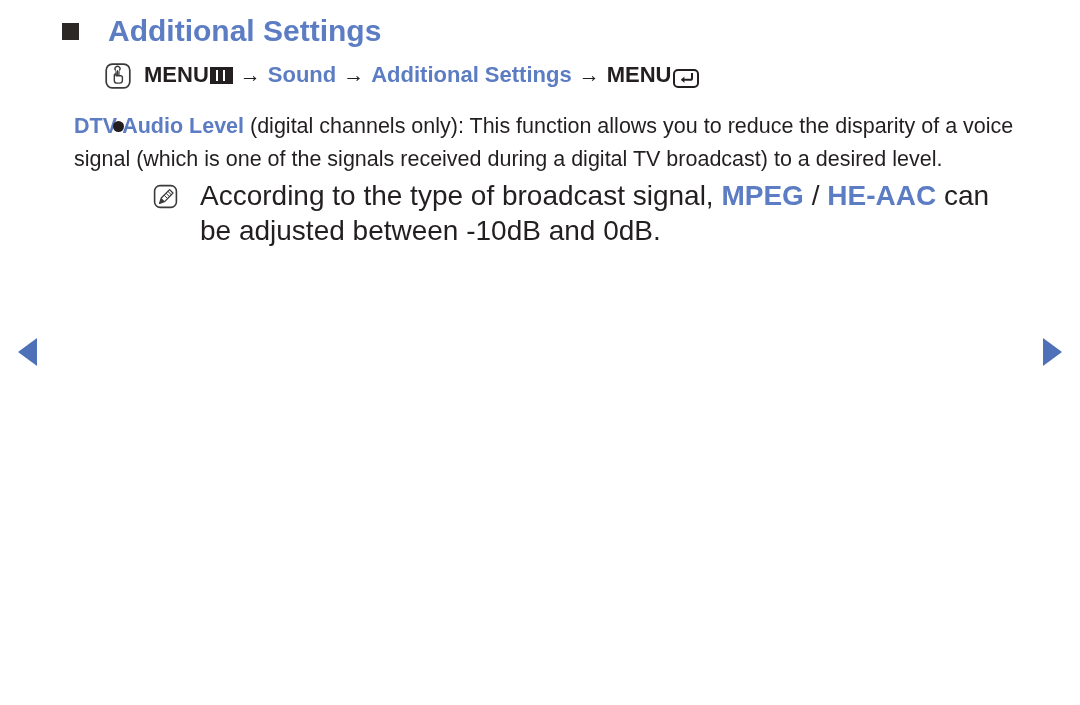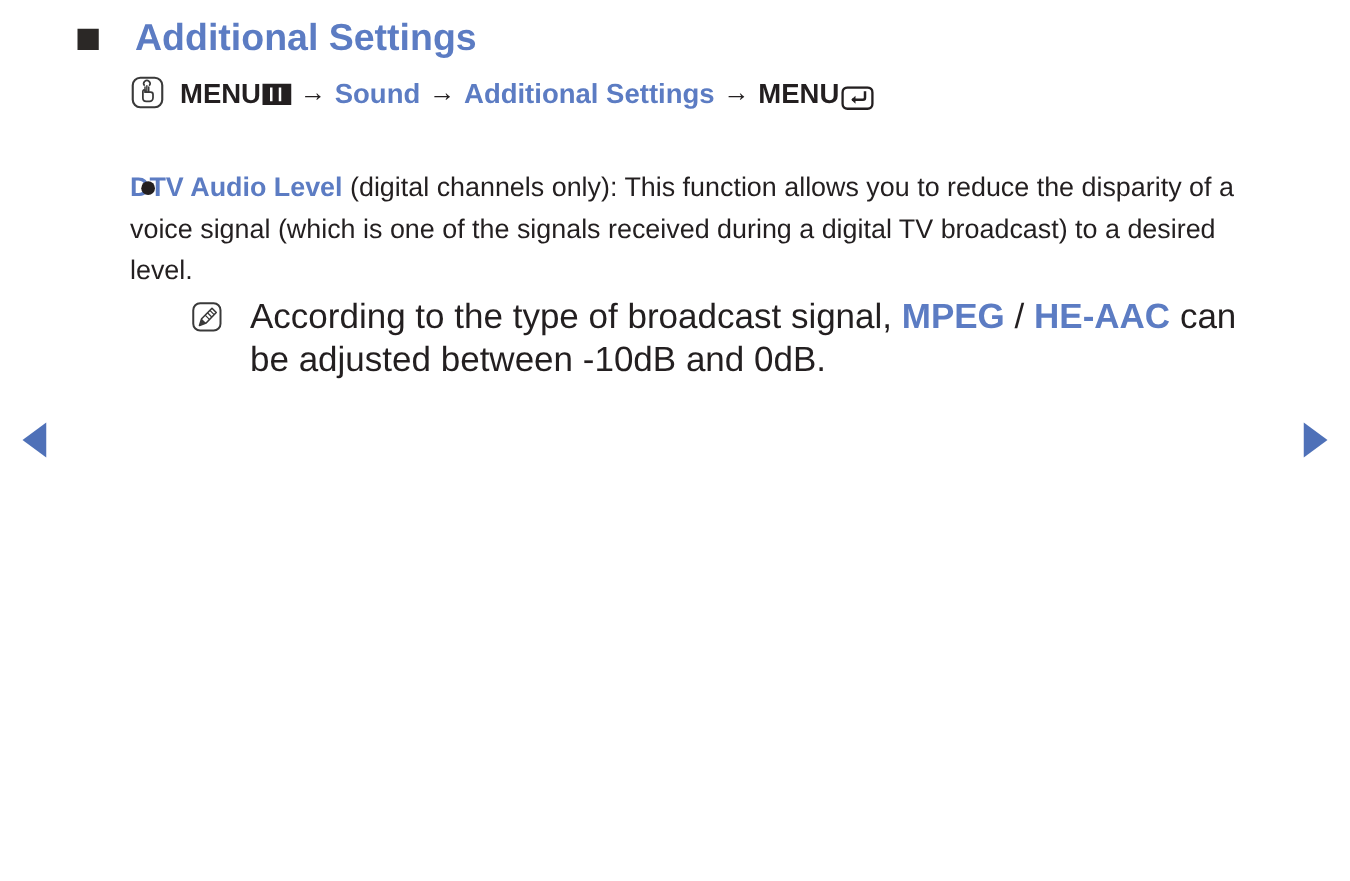--- a/index.html
+++ b/index.html
@@ -47,21 +47,21 @@
     letter-spacing: 0px;
     white-space: nowrap;
   }
 
   
   .path-row {
     position: absolute;
     left: 104px;
     top: 60px;
     display: flex;
-    align-items: flex-start;
+    align-items: flex-end;
     white-space: nowrap;
   }
   .icon-menu-key {
     width: 28px;
     height: 28px;
     flex: none;
     margin-right: 12px;
   }
   .path-text {
     font-size: 22px;
@@ -110,23 +110,22 @@
   
   .content {
     position: absolute;
     left: 0;
     top: 110px;
     width: 1080px;
   }
 
   .bullet-block {
     position: relative;
-    padding-left: 104px;
+    padding-left: 74px;
     padding-right: 60px;
-    margin-top: 24px;
   }
   .bullet-dot {
     position: absolute;
     left: 113px;
     top: 11px;
     width: 11px;
     height: 11px;
     border-radius: 50%;
     background: #231f20;
   }

